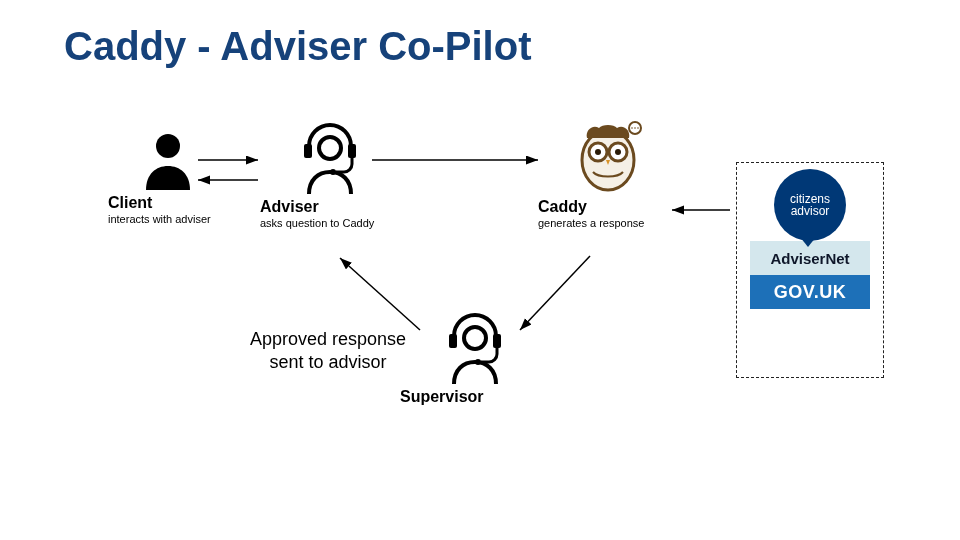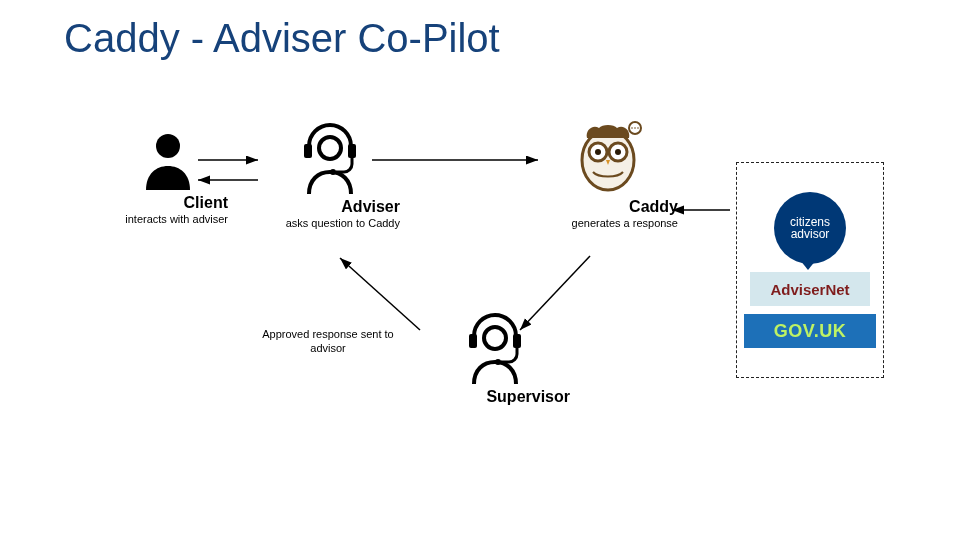--- a/index.html
+++ b/index.html
@@ -1,28 +1,28 @@
 <!DOCTYPE html>
 <html><head>
 <meta charset="utf-8">
 <style>
   html,body{margin:0;padding:0;width:960px;height:540px;background:#fff;font-family:Arial,Helvetica,sans-serif;color:#000}
   .slide{position:relative;width:960px;height:540px;overflow:hidden}
-  .title{position:absolute;left:64px;top:16px;font-size:40px;font-weight:400;color:#16427a}
-  .node{position:absolute;text-align:right}
+  .title{position:absolute;left:64px;top:24px;font-size:40px;font-weight:700;color:#16427a}
+  .node{position:absolute;text-align:left}
   .node .label-strong{font-weight:700;font-size:16px;display:block}
   .node .label-sub{font-size:11px;display:block;line-height:1.3}
   .icon-wrap{display:flex;justify-content:center;margin-bottom:4px}
   
-  .sources{position:absolute;left:736px;top:162px;width:148px;height:216px;border:1px dashed #222;padding:6px;box-sizing:border-box;display:flex;flex-direction:column;gap:8px;align-items:center;justify-content:center}
+  .sources{position:absolute;left:736px;top:162px;width:148px;height:216px;border:1px dashed #222;padding:6px;box-sizing:border-box;display:flex;flex-direction:column;gap:0;align-items:center;justify-content:flex-start}
   .src-citizens{width:72px;height:72px;border-radius:50%;background:#003876;color:#fff;display:flex;flex-direction:column;justify-content:center;align-items:center;font-size:12px;line-height:1;position:relative}
   .src-citizens::after{content:"";position:absolute;bottom:-6px;left:26px;width:0;height:0;border-left:8px solid transparent;border-right:8px solid transparent;border-top:10px solid #003876}
-  .src-advisernet{width:120px;height:34px;background:#d4e7ed;color:#7f1d1d;font-weight:700;font-size:15px;display:flex;align-items:center;justify-content:center}
-  .src-govuk{width:132px;height:34px;background:#1d70b8;color:#bef264;font-weight:800;font-size:18px;display:flex;align-items:center;justify-content:center;letter-spacing:0.5px}
-  .midlabel{position:absolute;font-size:11px;text-align:center;line-height:1.25}
+  .src-advisernet{width:120px;height:34px;background:#d4e7ed;color:#0f172a;font-weight:700;font-size:15px;display:flex;align-items:center;justify-content:center}
+  .src-govuk{width:120px;height:34px;background:#1d70b8;color:#ffffff;font-weight:800;font-size:18px;display:flex;align-items:center;justify-content:center;letter-spacing:0.5px}
+  .midlabel{position:absolute;font-size:18px;text-align:center;line-height:1.25}
 </style>
 </head>
 <body>
 
 <div class="slide">
 
   <div class="title">Caddy - Adviser Co-Pilot</div>
 
   <div class="node" style="left:108px;top:130px;width:120px">
     <div class="icon-wrap">
@@ -65,21 +65,21 @@
         <circle cx="62" cy="10" r="6" fill="#fff" stroke="#6b4a1f" stroke-width="2"></circle>
         <circle cx="59" cy="10" r="0.8" fill="#6b4a1f"></circle>
           <circle cx="62" cy="10" r="0.8" fill="#6b4a1f"></circle>
           <circle cx="65" cy="10" r="0.8" fill="#6b4a1f"></circle>
       </svg>
     </div>
     <span class="label-strong">Caddy</span>
     <span class="label-sub">generates a response</span>
   </div>
 
-  <div class="node" style="left:420px;top:312px;width:150px">
+  <div class="node" style="left:400px;top:312px;width:150px">
     <div class="icon-wrap">
       <svg width="66" height="72" viewBox="0 0 66 72">
         <path d="M12 24a21 21 0 0142 0" fill="none" stroke="#000" stroke-width="4"></path>
         <rect x="7" y="22" width="8" height="14" rx="2" fill="#000"></rect>
         <rect x="51" y="22" width="8" height="14" rx="2" fill="#000"></rect>
         <path d="M55 36v6a8 8 0 01-8 8h-8" fill="none" stroke="#000" stroke-width="3"></path>
         <circle cx="36" cy="50" r="3" fill="#000"></circle>
         <circle cx="33" cy="26" r="11" fill="none" stroke="#000" stroke-width="4"></circle>
         <path d="M12 72c0-14 9-22 21-22s21 8 21 22" fill="none" stroke="#000" stroke-width="4"></path>
       </svg>

